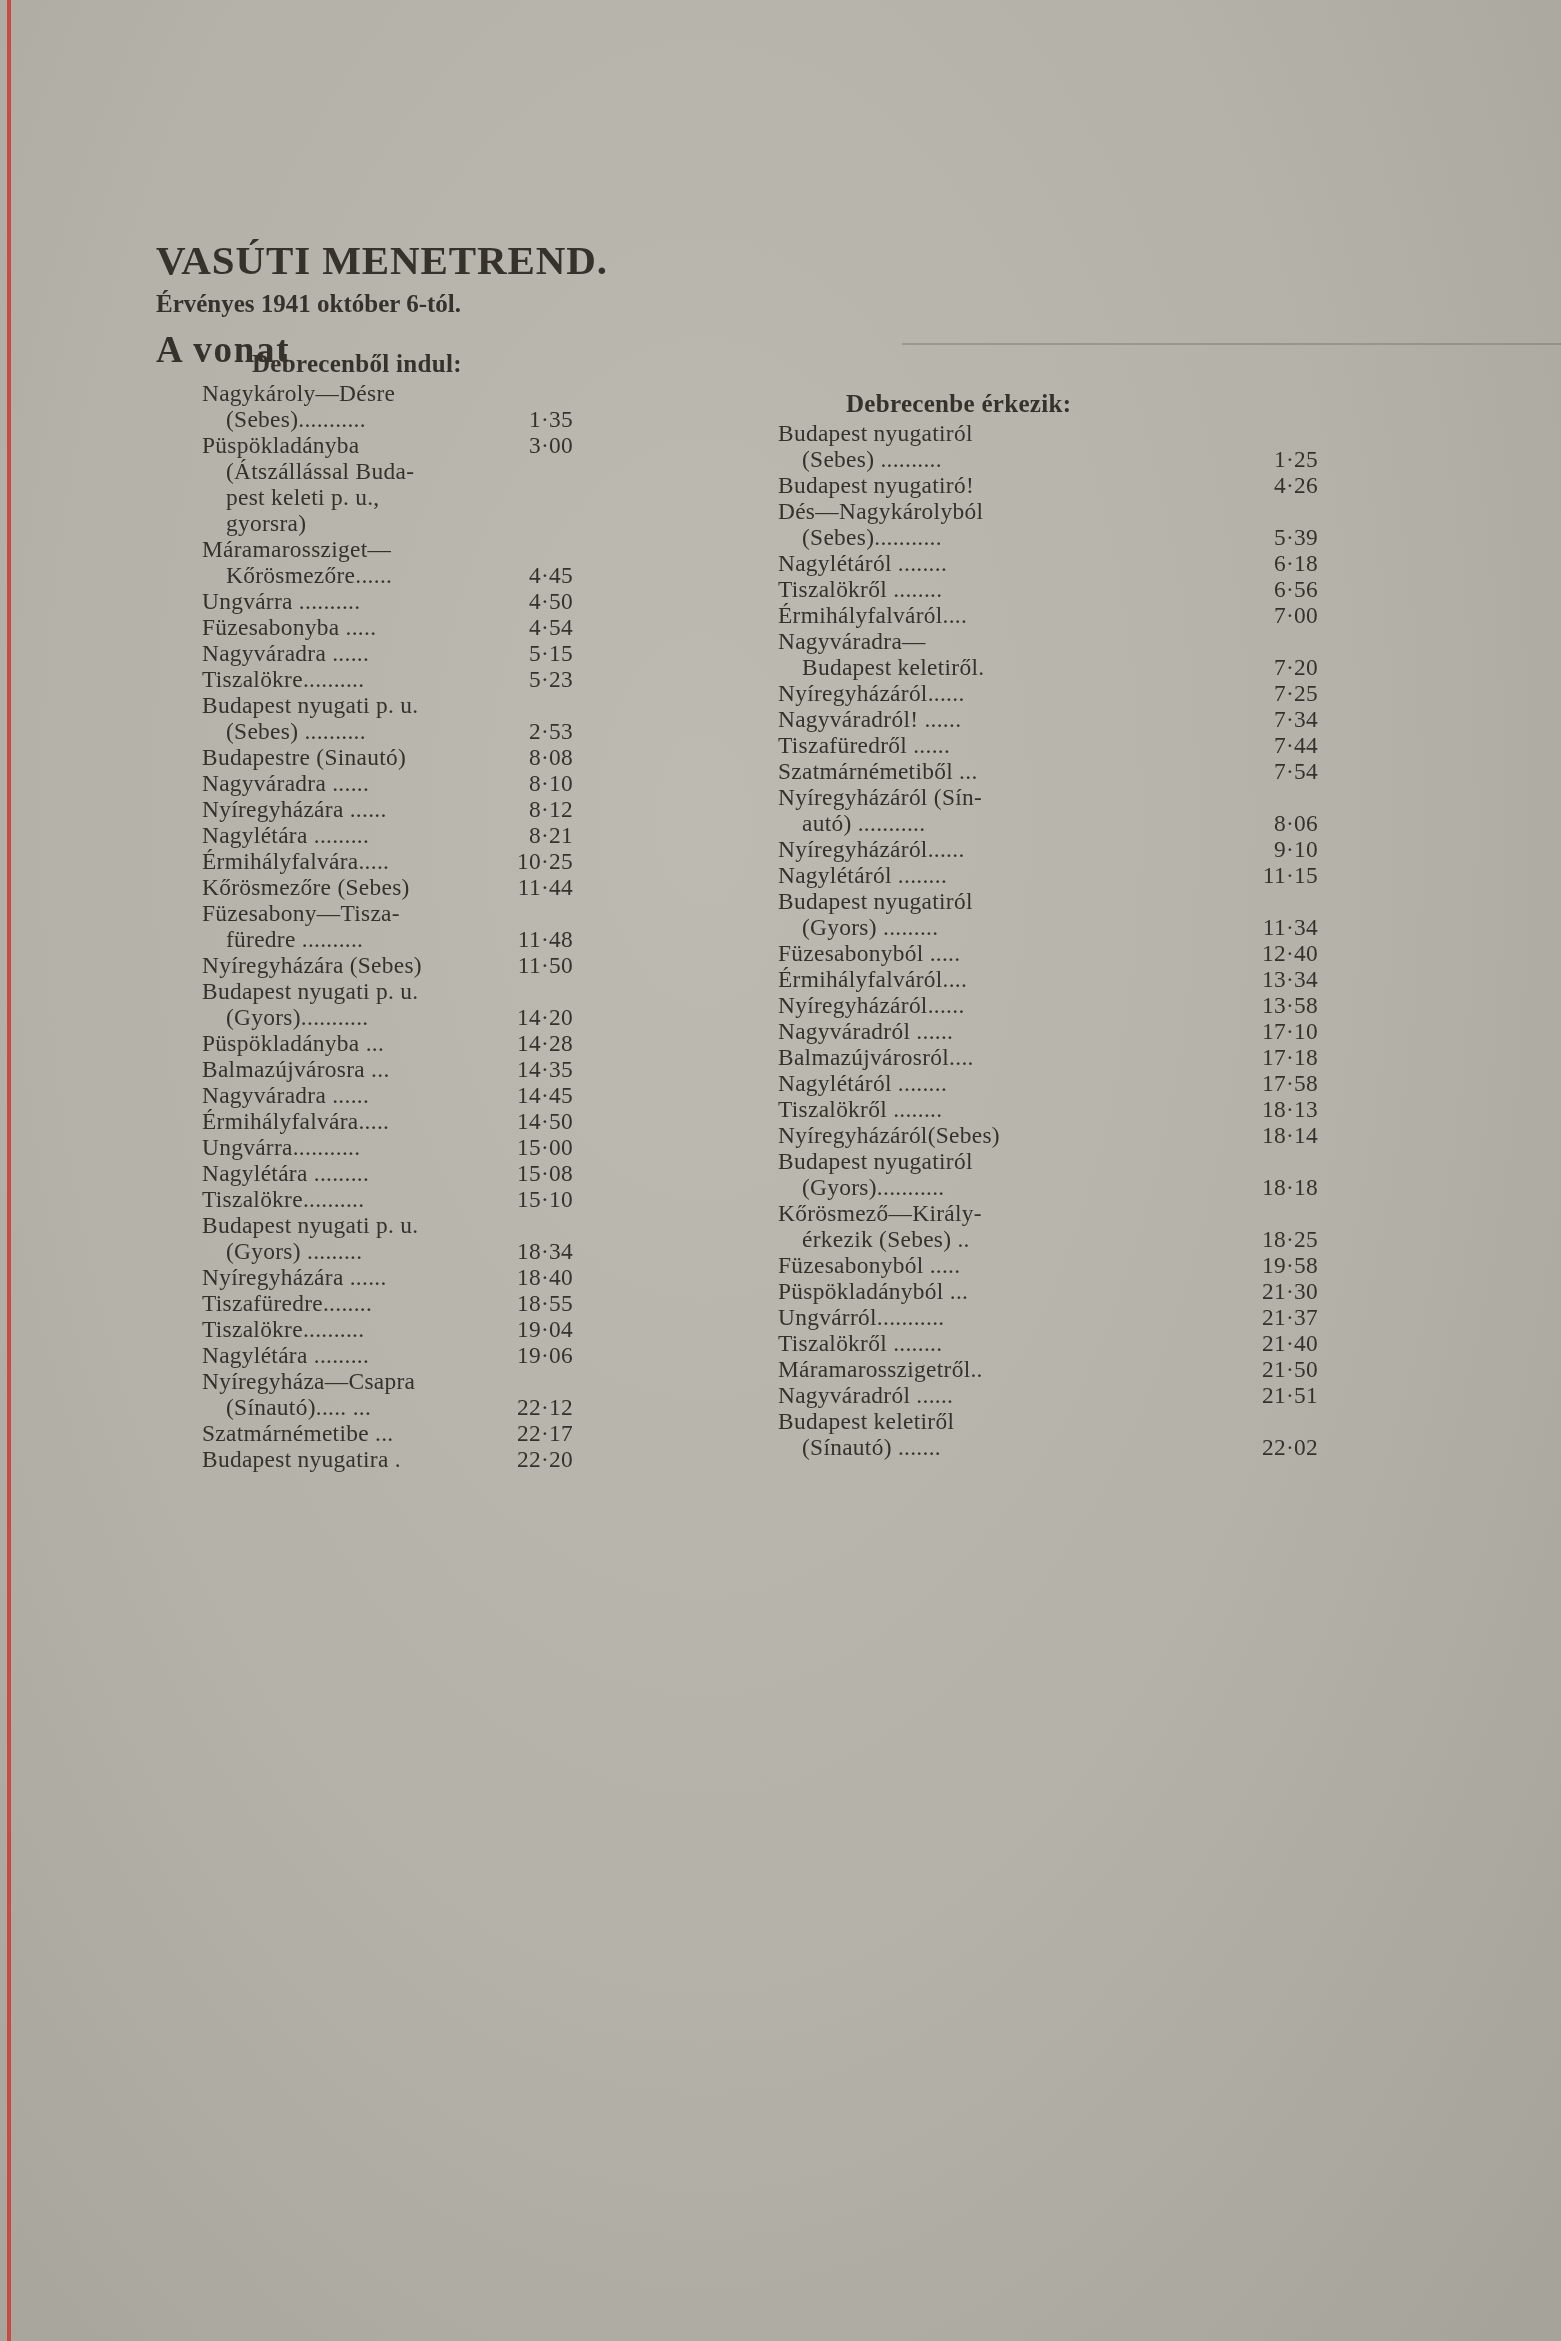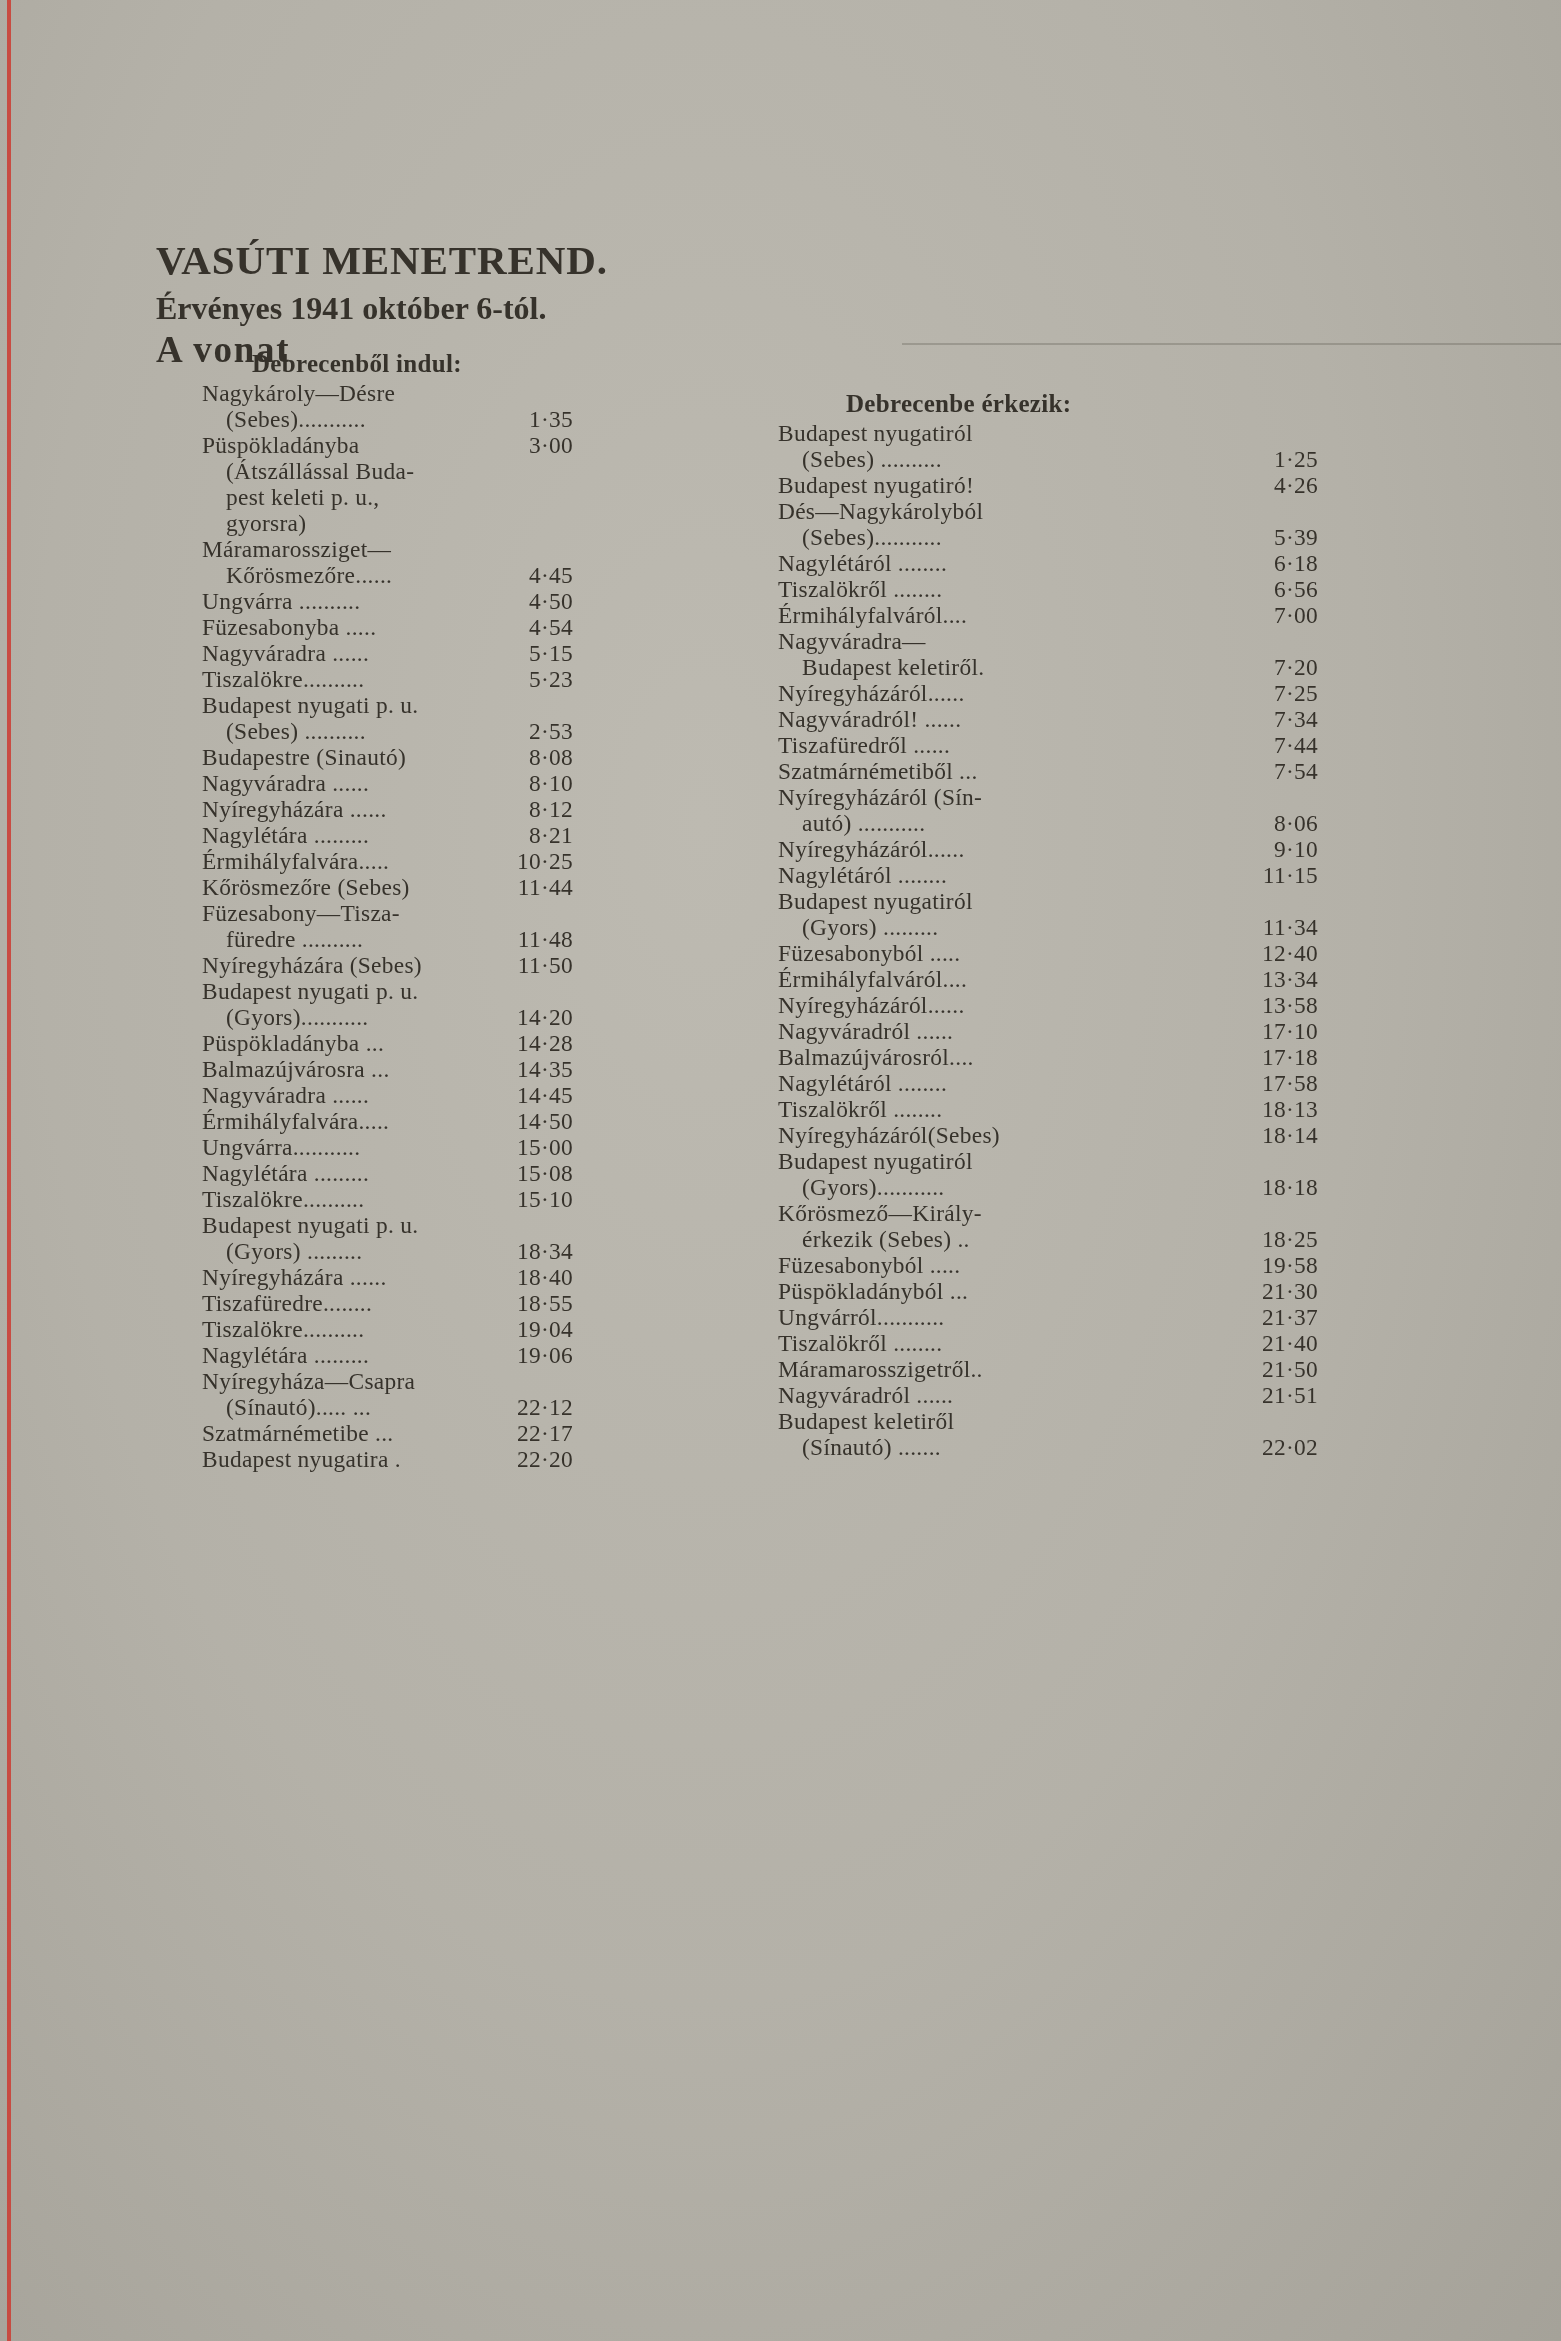--- a/index.html
+++ b/index.html
@@ -40,21 +40,21 @@
   }
   .title {
     top: 236px;
     font-size: 41px;
     font-weight: bold;
     letter-spacing: 0.9px;
     margin: 0;
   }
   .subtitle {
     top: 290px;
-    font-size: 32px;
+    font-size: 25px;
     font-weight: bold;
   }
   .section {
     top: 328px;
     font-size: 37px;
     font-weight: bold;
     letter-spacing: 1.7px;
   }
   .col {
     position: absolute;

